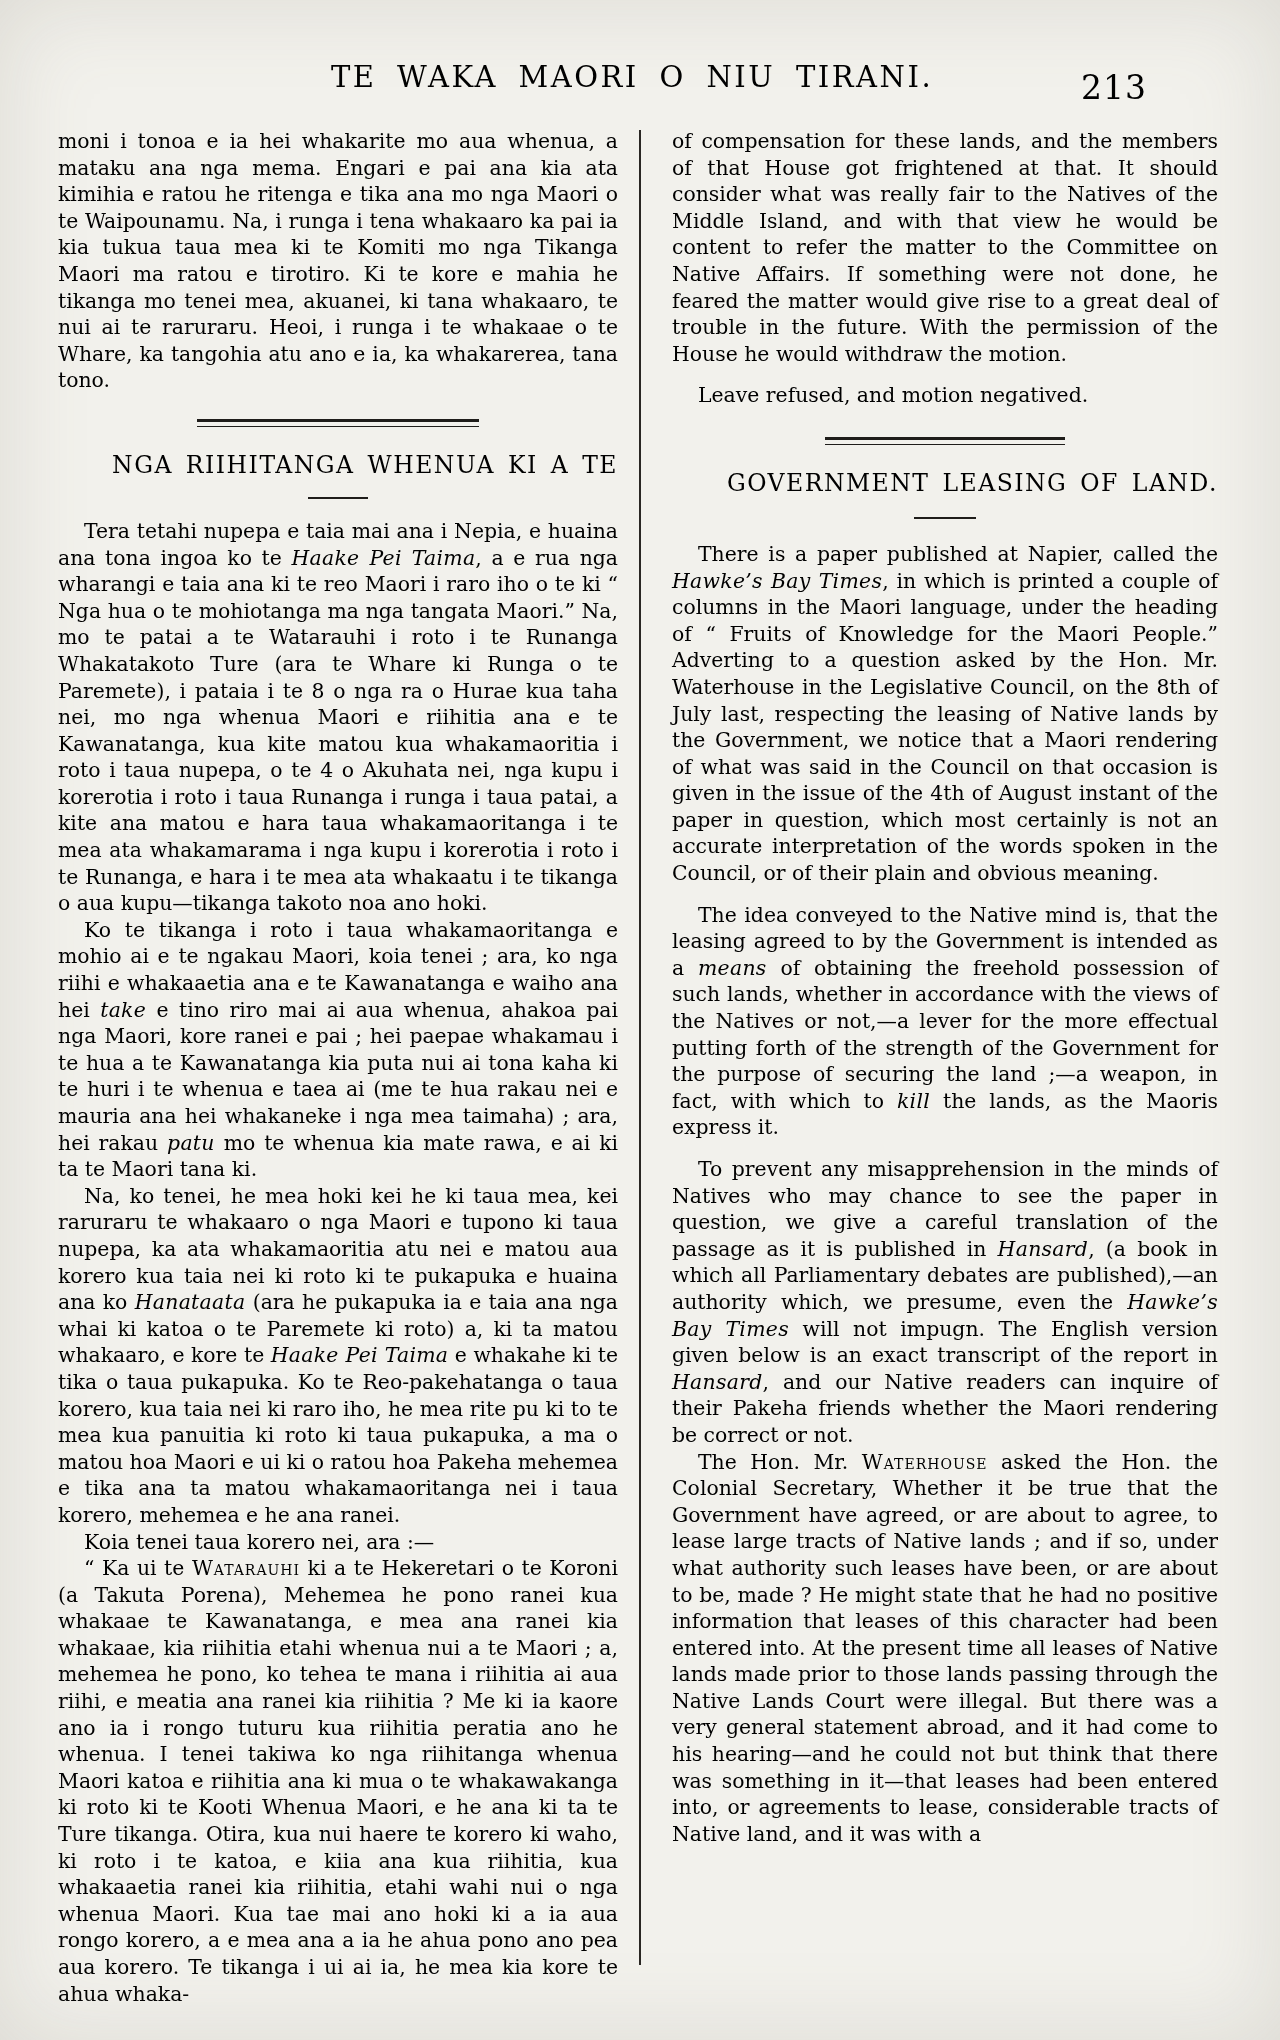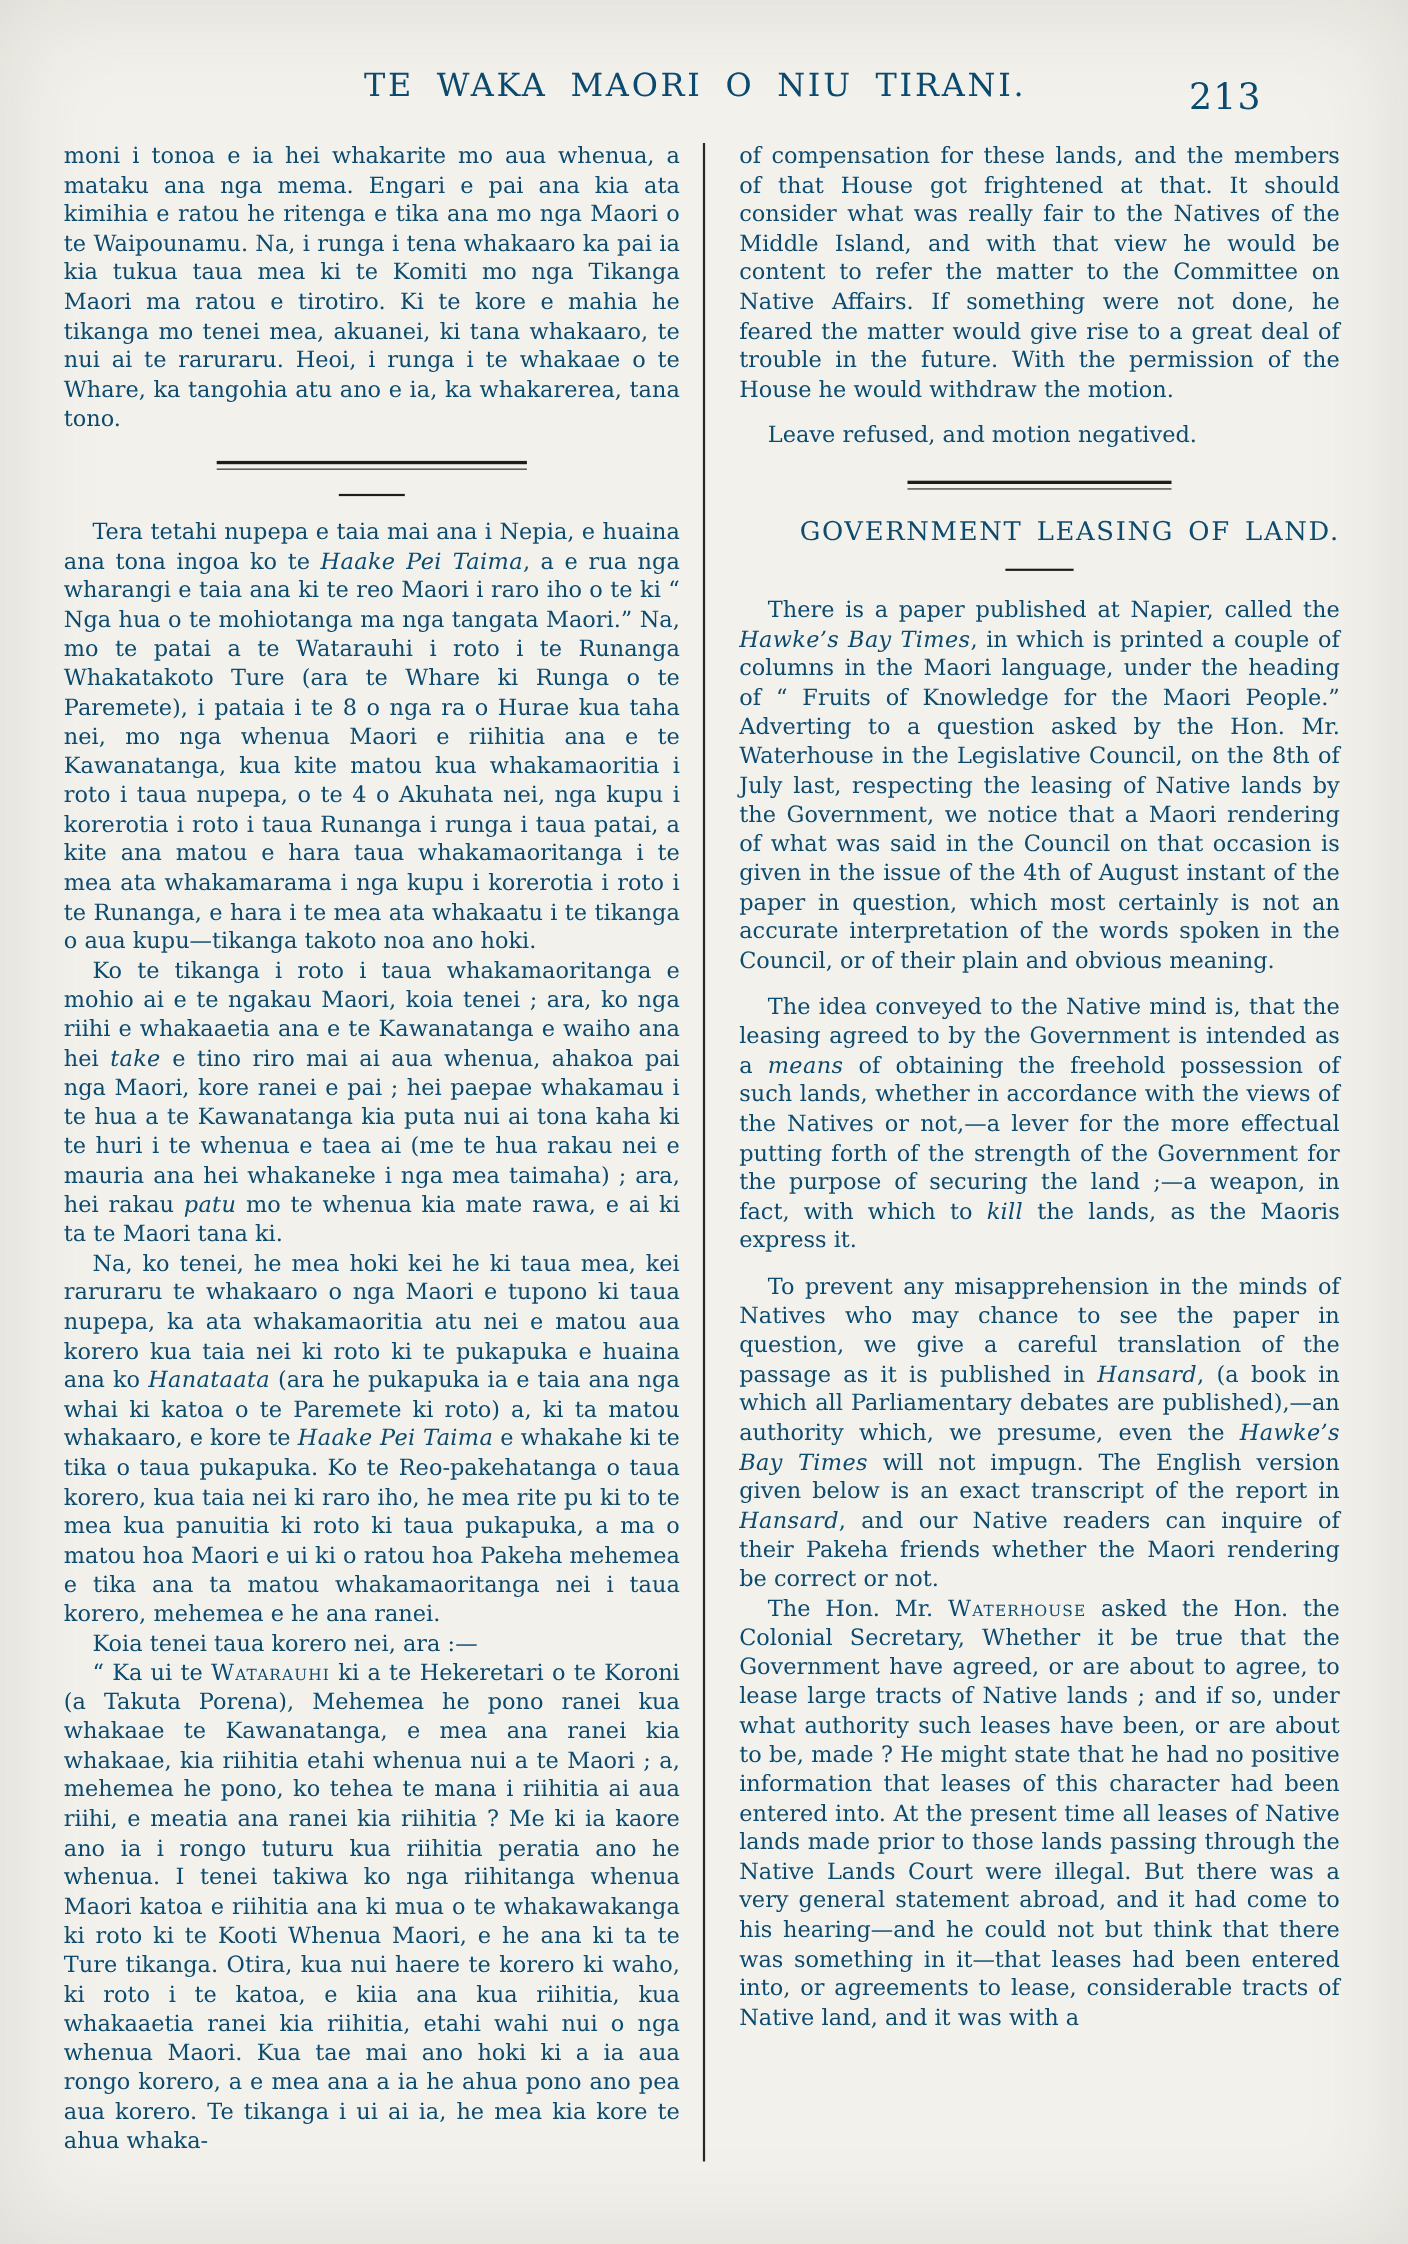--- a/index.html
+++ b/index.html
@@ -1,21 +1,21 @@
 <!DOCTYPE html>
 <html><head>
 <meta charset="utf-8">
 <style>
   html, body { margin: 0; padding: 0; }
   .page {
     position: relative;
     width: 1280px;
     height: 2040px;
     background: #f2f1ec;
-    color: #0c4a6e;
+    color: #000000;
     font-family: "DejaVu Serif", serif;
     overflow: hidden;
   }
   .page::after{
     content:"";
     position:absolute; inset:0;
     pointer-events:none;
     box-shadow: inset 0 0 90px rgba(120,115,100,0.18);
   }
   .masthead {
@@ -86,20 +86,21 @@
   <div class="page-number">213</div>
 
   <div class="divider"></div>
 
   <div class="col col-left">
     <div>
         <p class="para"><span>moni i tonoa e ia hei whakarite mo aua whenua, a mataku ana nga mema.  Engari e pai ana kia ata kimihia e ratou he ritenga e tika ana mo nga Maori o te Waipounamu.  Na, i runga i tena whakaaro ka pai ia kia tukua taua mea ki te Komiti mo nga Tikanga Maori ma ratou e tirotiro.  Ki te kore e mahia he tikanga mo tenei mea, akuanei, ki tana whakaaro, te nui ai te raruraru.  Heoi, i runga i te whakaae o te Whare, ka tangohia atu ano e ia, ka whakarerea, tana tono.</span></p>
       </div>
     <div class="double-rule"></div>
     <div class="section-heading">
+      <div>NGA RIIHITANGA WHENUA KI A TE</div>
     </div>
     <div class="short-rule"></div>
     <div>
         <p class="para indent"><span>Tera tetahi nupepa e taia mai ana i Nepia, e huaina ana tona ingoa ko te </span><i>Haake Pei Taima</i><span>, a e rua nga wharangi e taia ana ki te reo Maori i raro iho o te ki “ Nga hua o te mohiotanga ma nga tangata Maori.”  Na, mo te patai a te Watarauhi i roto i te Runanga Whakatakoto Ture (ara te Whare ki Runga o te Paremete), i pataia i te 8 o nga ra o Hurae kua taha nei, mo nga whenua Maori e riihitia ana e te Kawanatanga, kua kite matou kua whakamaoritia i roto i taua nupepa, o te 4 o Akuhata nei, nga kupu i korerotia i roto i taua Runanga i runga i taua patai, a kite ana matou e hara taua whakamaoritanga i te mea ata whakamarama i nga kupu i korerotia i roto i te Runanga, e hara i te mea ata whakaatu i te tikanga o aua kupu—tikanga takoto noa ano hoki.</span></p>
         <p class="para indent"><span>Ko te tikanga i roto i taua whakamaoritanga e mohio ai e te ngakau Maori, koia tenei ; ara, ko nga riihi e whakaaetia ana e te Kawanatanga e waiho ana hei </span><i>take</i><span> e tino riro mai ai aua whenua, ahakoa pai nga Maori, kore ranei e pai ; hei paepae whakamau i te hua a te Kawanatanga kia puta nui ai tona kaha ki te huri i te whenua e taea ai (me te hua rakau nei e mauria ana hei whakaneke i nga mea taimaha) ; ara, hei rakau </span><i>patu</i><span> mo te whenua kia mate rawa, e ai ki ta te Maori tana ki.</span></p>
         <p class="para indent"><span>Na, ko tenei, he mea hoki kei he ki taua mea, kei raruraru te whakaaro o nga Maori e tupono ki taua nupepa, ka ata whakamaoritia atu nei e matou aua korero kua taia nei ki roto ki te pukapuka e huaina ana ko </span><i>Hanataata</i><span> (ara he pukapuka ia e taia ana nga whai ki katoa o te Paremete ki roto) a, ki ta matou whakaaro, e kore te </span><i>Haake Pei Taima</i><span> e whakahe ki te tika o taua pukapuka.  Ko te Reo-pakehatanga o taua korero, kua taia nei ki raro iho, he mea rite pu ki to te mea kua panuitia ki roto ki taua pukapuka, a ma o matou hoa Maori e ui ki o ratou hoa Pakeha mehemea e tika ana ta matou whakamaoritanga nei i taua korero, mehemea e he ana ranei.</span></p>
         <p class="para indent"><span>Koia tenei taua korero nei, ara :—</span></p>
         <p class="para indent"><span>“ Ka ui te </span><span class="sc">Watarauhi</span><span> ki a te Hekeretari o te Koroni (a Takuta Porena), Mehemea he pono ranei kua whakaae te Kawanatanga, e mea ana ranei kia whakaae, kia riihitia etahi whenua nui a te Maori ; a, mehemea he pono, ko tehea te mana i riihitia ai aua riihi, e meatia ana ranei kia riihitia ?  Me ki ia kaore ano ia i rongo tuturu kua riihitia peratia ano he whenua.  I tenei takiwa ko nga riihitanga whenua Maori katoa e riihitia ana ki mua o te whakawakanga ki roto ki te Kooti Whenua Maori, e he ana ki ta te Ture tikanga.  Otira, kua nui haere te korero ki waho, ki roto i te katoa, e kiia ana kua riihitia, kua whakaaetia ranei kia riihitia, etahi wahi nui o nga whenua Maori.  Kua tae mai ano hoki ki a ia aua rongo korero, a e mea ana a ia he ahua pono ano pea aua korero.  Te tikanga i ui ai ia, he mea kia kore te ahua whaka-</span></p>
       </div>
   </div>

